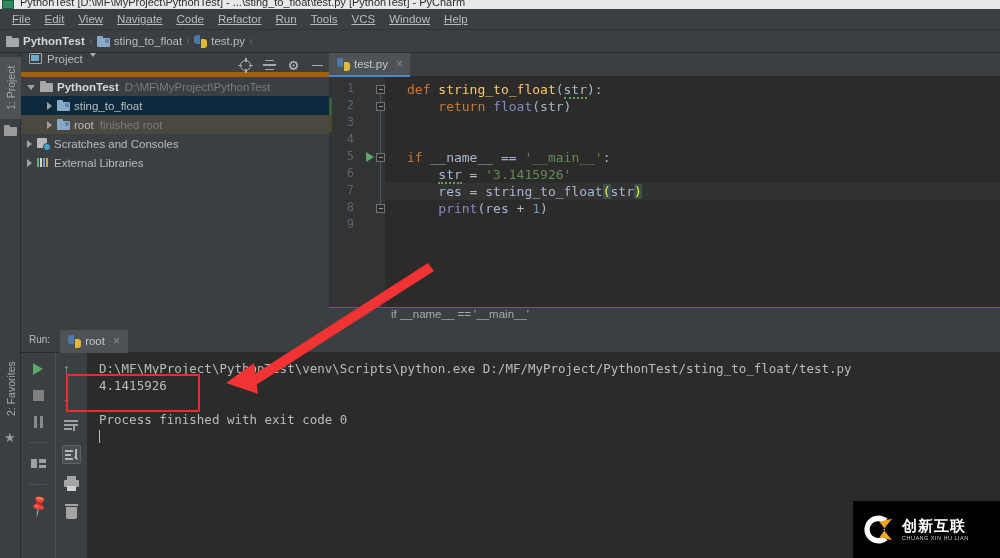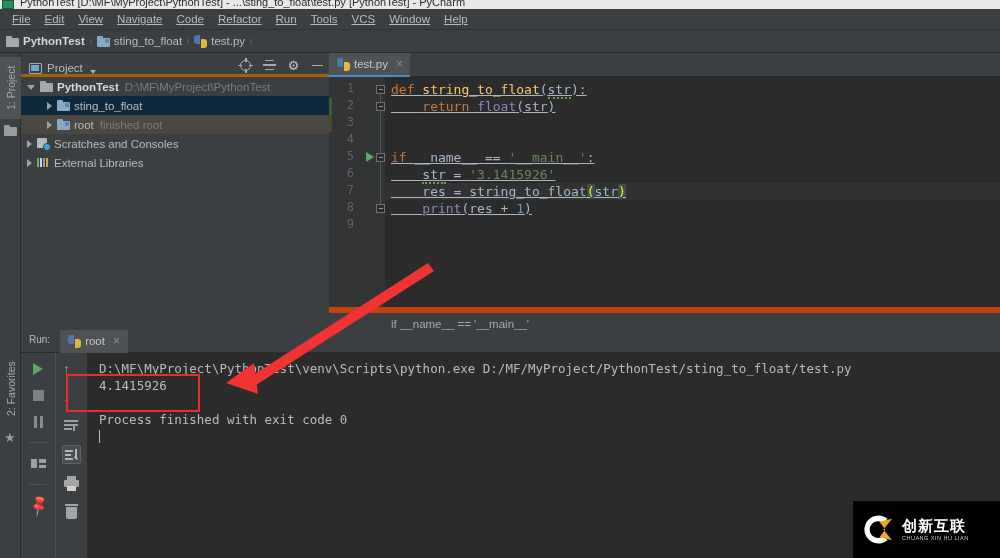--- a/index.html
+++ b/index.html
@@ -97,22 +97,22 @@
   .vt-ico.folder i:before{ content:""; position:absolute; left:0; top:-2px; width:6px;height:3px;background:#9b9b9b;border-radius:1px 1px 0 0;}
   .vt-star { position: absolute; left: 4px; top: 378px; font-size: 13px; color: #9b9b9b; line-height: 1; }
 
   
   .projpanel {
     position: absolute; left: 21px; top: 53px; width: 308px; height: 277px;
     background: #3c3f41;
   }
   .proj-header {
     position: relative; height: 24px; width: 100%;
-    display: flex; align-items: flex-end; padding-left: 8px;
-    border-bottom: 3px solid #a16207;
+    display: flex; align-items: flex-start; padding-left: 8px;
+    border-bottom: 5px solid #a16207;
   }
   .proj-title { font-size: 11.5px; color: #bbbbbb; margin-left: 5px; }
   .proj-caret {
     margin-left: 7px; width: 0; height: 0;
     border-left: 3.5px solid transparent; border-right: 3.5px solid transparent;
     border-top: 4px solid #b0b0b0;
   }
   .ic-window { width: 13px; height: 11px; position: relative; display: inline-block; }
   .ic-window i {
     position: absolute; inset: 0; border: 1.5px solid #a9a9a9; border-radius: 1px;
@@ -218,40 +218,40 @@
     content: ""; position: absolute; left: 1.5px; top: 3px; width: 4px; height: 1px;
     background: #9b9b9b;
   }
   .gmark { position: absolute; left: 0; width: 3px; height: 17px; }
 
   .code {
     position: absolute; left: 56px; top: 0; right: 0; height: 100%;
     font-family: "DejaVu Sans Mono", monospace; font-size: 13px;
     color: #a9b7c6; white-space: pre;
   }
-  .cl { position: absolute; left: 6px; height: 17px; line-height: 17px; text-decoration: underline; }
+  .cl { position: absolute; left: 22px; height: 17px; line-height: 17px; }
   .curline {
     position: absolute; left: 0; right: 0; height: 17px; background: #323232;
   }
   .k  { color: #cc7832; }      
   .fn { color: #ffc66d; }      
   .bi { color: #8888c6; }      
   .st { color: #6a8759; }      
   .nm { color: #a9b7c6; }      
   .num{ color: #6897bb; }      
   .pair { background: #3b514d; color: #ffef28; }
   .sq {
     border-bottom: 2px dotted #6a9b5b; padding-bottom: 0px;
   }
 
   .breadcrumbbar {
     position: absolute; left: 0; bottom: 0; width: 100%; height: 23px;
-    background: #3c3f41; display: flex; align-items: flex-end;
+    background: #3c3f41; display: flex; align-items: flex-start;
     padding-left: 62px; font-size: 11.5px; color: #a9a9a9;
-    border-top: 6px solid #c2410c;
+    border-top: 1px solid #c2410c;
   }
 
   
   .runpanel {
     position: absolute; left: 21px; top: 330px; width: 979px; height: 228px;
     background: #3c3f41;
   }
   .run-tabbar {
     position: relative; height: 23px; width: 100%;
     background: #3c3f41; display: flex; align-items: center;

